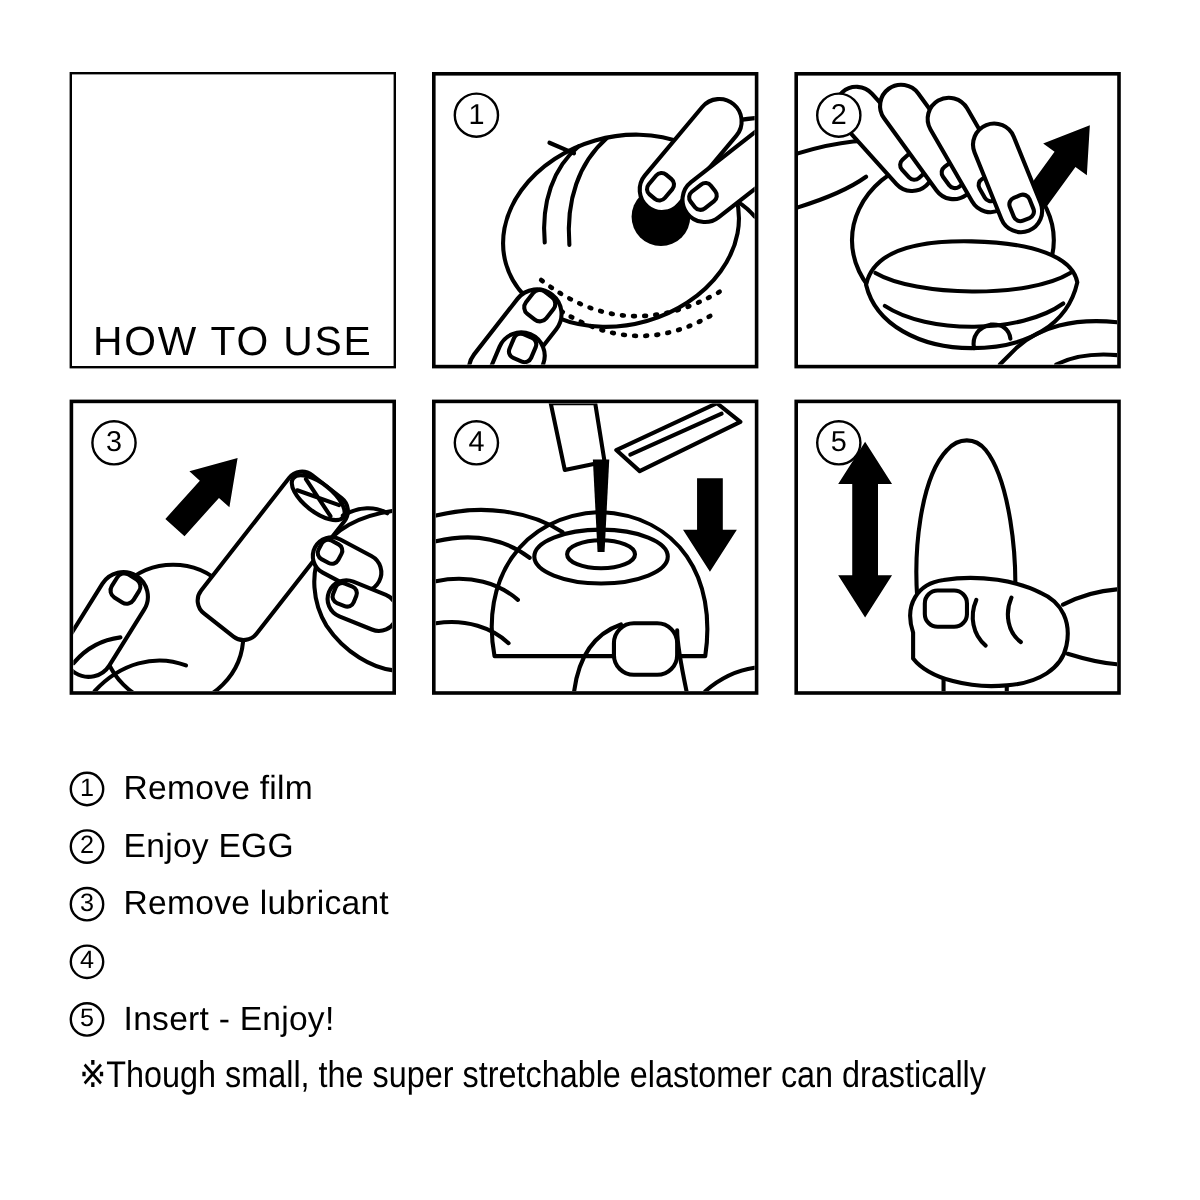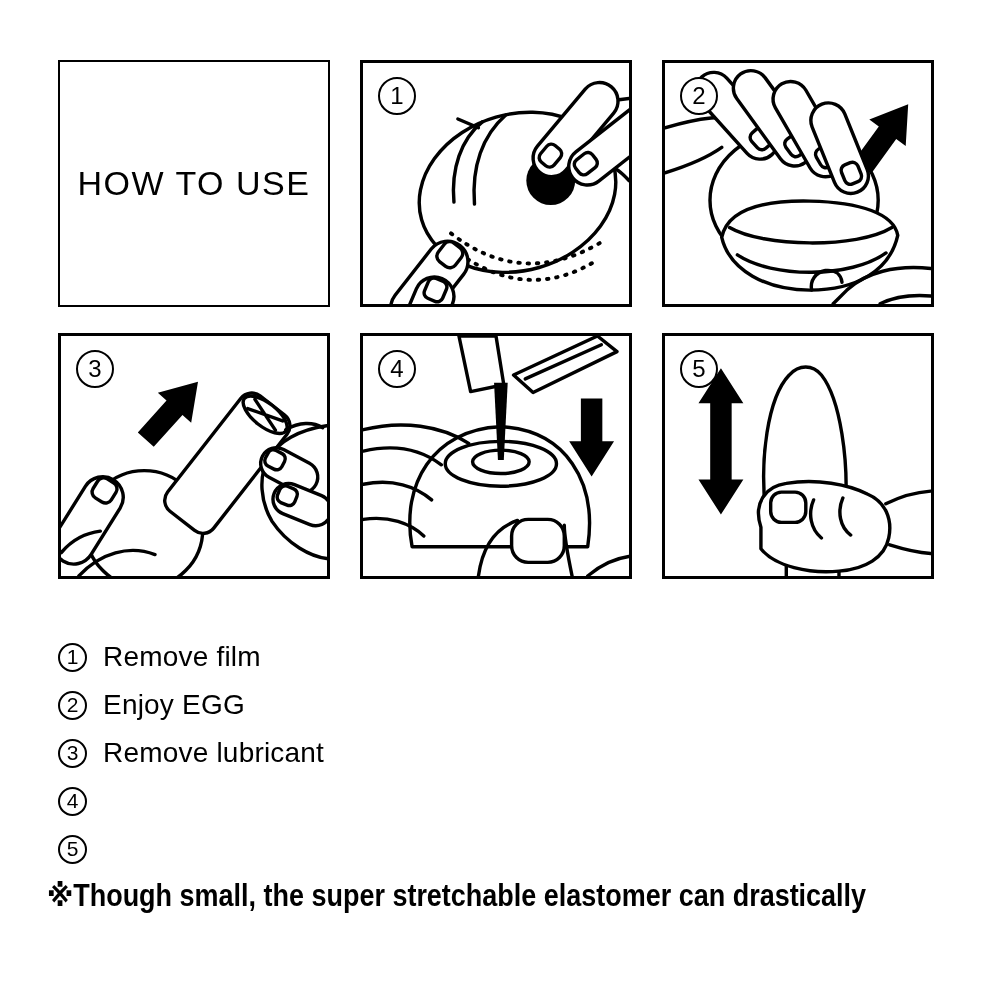--- a/index.html
+++ b/index.html
@@ -15,21 +15,21 @@
     position:absolute;left:58px;top:60px;
     display:grid;
     grid-template-columns:272px 272px 272px;
     grid-template-rows:247px 246px;
     column-gap:30px;row-gap:26px;
   }
   .panel{
     border:3px solid #000;background:#fff;position:relative;overflow:hidden;
     box-sizing:border-box;
   }
-  .panel.title-panel{border-width:2.5px;display:flex;align-items:center;justify-content:center;}
+  .panel.title-panel{border-width:2.5px;display:flex;align-items:flex-end;justify-content:center;}
   .title-text{font-size:34px;letter-spacing:1.5px;font-weight:400;}
 
   .panel-badge{
     position:absolute;left:15px;top:14px;width:34px;height:34px;
     border:2.5px solid #000;border-radius:50%;
     display:flex;align-items:center;justify-content:center;
     font-size:24px;font-weight:400;background:#fff;z-index:5;
   }
 
   svg.art{position:absolute;left:0;top:0;width:100%;height:100%;}
@@ -46,21 +46,21 @@
   .steps{position:absolute;left:58px;top:633px;}
   .step{display:flex;align-items:center;height:48px;}
   .step-badge{
     width:29px;height:29px;border:2px solid #000;border-radius:50%;
     display:flex;align-items:center;justify-content:center;
     font-size:21px;font-weight:400;flex:0 0 auto;box-sizing:border-box;
   }
   .step-label{margin-left:16px;font-size:28px;font-weight:400;letter-spacing:0.2px;white-space:nowrap;}
 
   
-  .note{position:absolute;left:47px;top:879px;font-weight:700;font-size:31px;line-height:34px;}
+  .note{position:absolute;left:66px;top:879px;font-weight:400;font-size:31px;line-height:34px;}
   .note .cond{display:inline-block;transform:scaleX(0.87);transform-origin:0 50%;white-space:nowrap;}
   .note-line2{padding-left:33px;}
 </style>
 </head>
 <body>
 
 <div class="sheet">
 
   <div class="panel-grid">
 
@@ -240,20 +240,21 @@
     </div>
     <div class="step">
       <span class="step-badge">
           <span>4</span>
         </span>
     </div>
     <div class="step">
       <span class="step-badge">
           <span>5</span>
         </span>
+      <span class="step-label">Insert - Enjoy!</span>
     </div>
   </div>
 
   <div class="note">
     <div class="note-line1">
       <span class="cond"><span>※</span><span>Though small, the super stretchable elastomer can drastically</span></span>
     </div>
   </div>
 
 </div>

